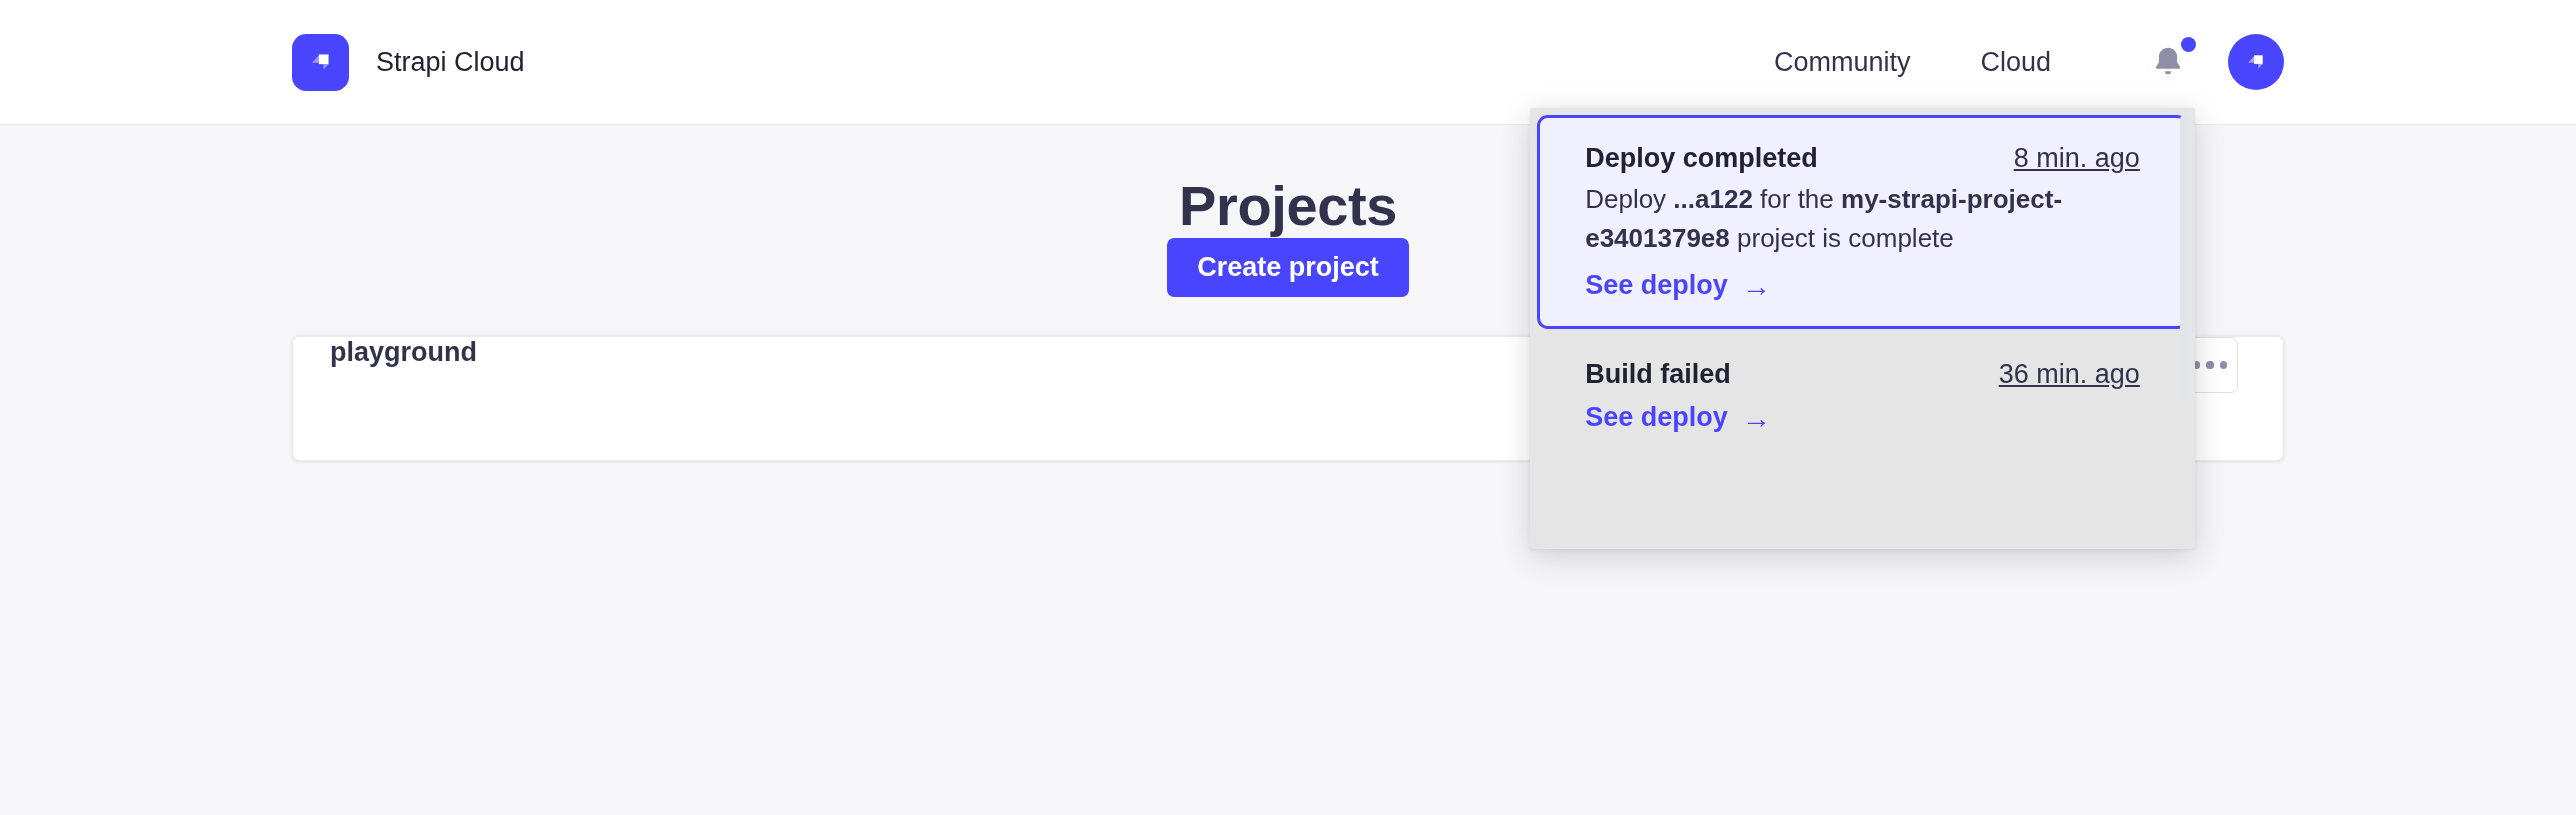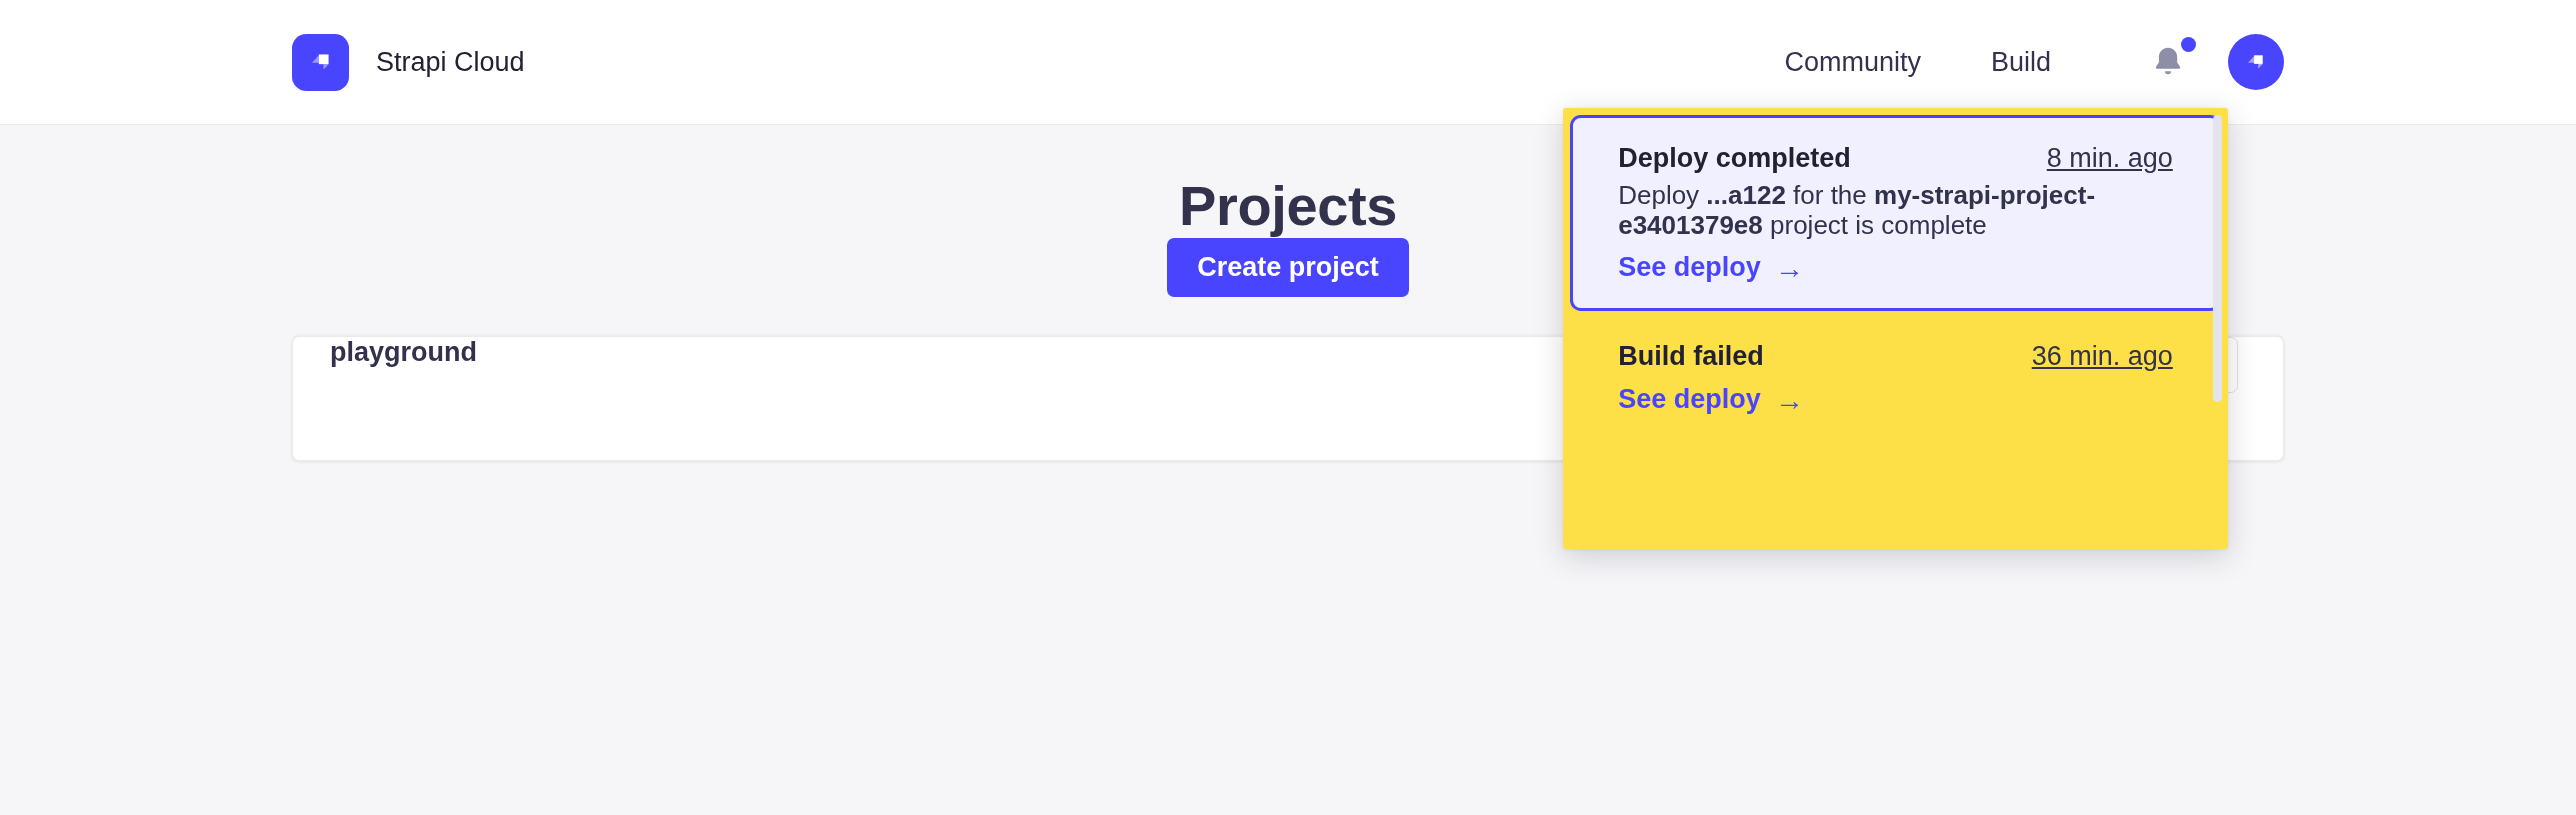--- a/index.html
+++ b/index.html
@@ -65,36 +65,36 @@
     border-radius:7.2px; display:flex; align-items:center; justify-content:center;
     cursor:pointer;
   }
   .dots { display:flex; }
   .dots i { width:7.2px; height:7.2px; border-radius:50%; background:#8e8ea9; display:block; }
   .dots i + i { margin-left:6.3px; }
 
   
   .notif-panel {
     position:absolute; left:1530px; top:108px; width:665px; height:441px;
-    background:#fde047; border-radius:3px;
+    background:#e5e5e5; border-radius:3px;
     box-shadow:0 7.2px 30px rgba(33,33,52,0.18), 0 0.9px 3.6px rgba(33,33,52,0.08);
-    padding:7.2px; z-index:20; overflow:hidden;margin-left:33px;
+    padding:7.2px; z-index:20; overflow:hidden;
   }
   .notif-scrollthumb {
     position:absolute; top:7.2px; right:6.3px; width:9px; height:287px;
     background:#e3e3ea; border-radius:5.4px; z-index:25;
   }
   .notif { padding:30px 48px 0; border-radius:10.7px; cursor:pointer; }
   .notif--active {
     border:3.6px solid #4945ff; background:#f0f0ff; padding:25px 45px 23px;
   }
   .notif-top { display:flex; align-items:baseline; justify-content:space-between; }
   .notif-title { font-size:27px; font-weight:700; color:#212134; }
   .notif-time { font-size:27px; font-weight:400; color:#32324d;text-decoration:underline; }
-  .notif-body { margin-top:6.3px; font-size:26px; line-height:30px; color:#32324d; }
+  .notif-body { margin-top:6.3px; font-size:26px; line-height:39px; color:#32324d; }
   .notif-body .b { font-weight:700; }
   .notif-link { margin-top:11.6px; font-size:27px; font-weight:700; color:#4945ff; display:flex; align-items:flex-start; }
   .notif-link .arrow { margin-left:14.3px; font-weight:400; font-size:29px; }
 </style>
 </head>
 <body>
 
 <div class="stage">
 
   <div class="header">
@@ -104,21 +104,21 @@
           <polygon points="25,52 44,31 44,52" fill="#ffffff" opacity="0.45"></polygon>
           <rect x="44" y="29" width="27" height="27" fill="#ffffff"></rect>
           <polygon points="57,56 71,56 57,71" fill="#ffffff" opacity="0.45"></polygon>
         </svg>
       </div>
       <span class="brand-name">Strapi Cloud</span>
     </div>
 
     <div class="hnav">
       <span class="hnav-link">Community</span>
-      <span class="hnav-link">Build</span>
+      <span class="hnav-link">Cloud</span>
       <div class="bell-wrap">
         <svg width="34" height="34" viewBox="0 0 24 24">
           <path fill="#8e8ea9" d="M12 2.6c-3.5 0-6.4 2.9-6.4 6.4v3.3c0 .5-.16 1-.46 1.4l-1.5 2.1c-.5.72.01 1.7.89 1.7h15.0c.88 0 1.39-.98.89-1.7l-1.5-2.1c-.3-.4-.46-.9-.46-1.4V9c0-3.5-2.9-6.4-6.4-6.4z"></path>
           <path fill="#8e8ea9" d="M9.9 19.3h4.2a2.1 2.1 0 0 1-4.2 0z"></path>
         </svg>
         <span class="bell-dot"></span>
       </div>
       <div class="avatar">
         <svg width="32" height="32" viewBox="0 0 100 100" aria-hidden="true">
           <polygon points="25,52 44,31 44,52" fill="#ffffff" opacity="0.5"></polygon>

